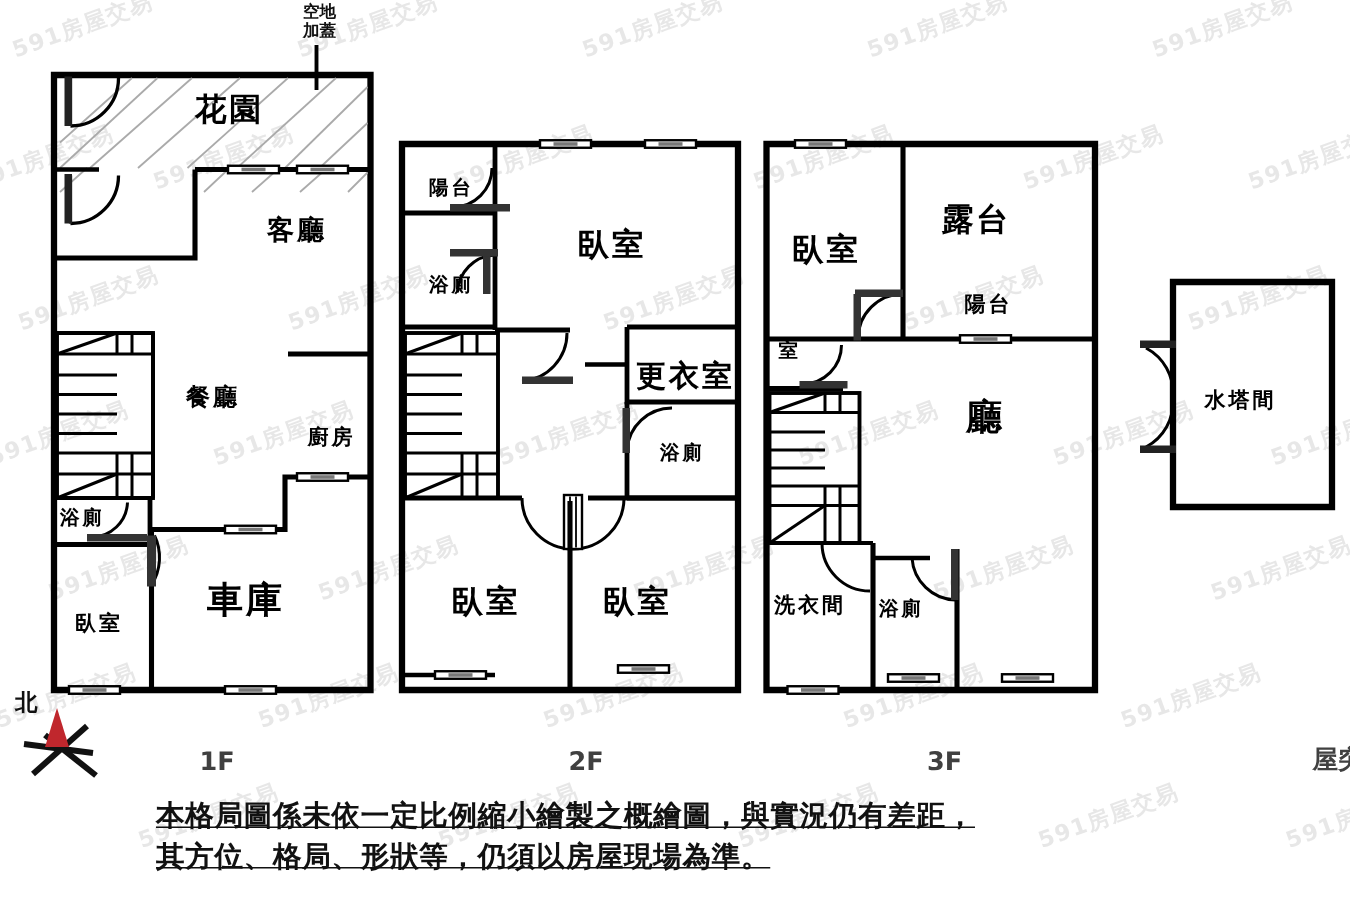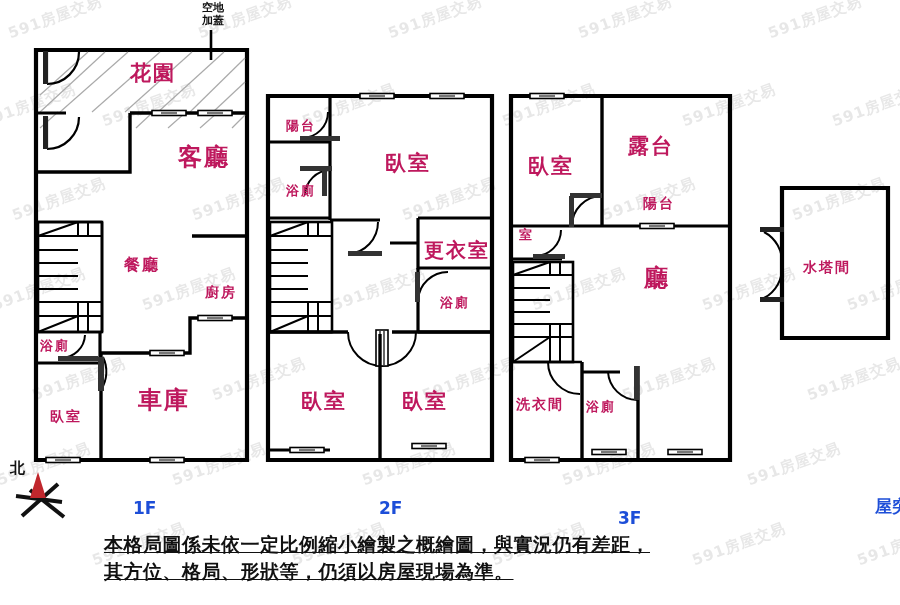--- a/index.html
+++ b/index.html
@@ -13,26 +13,26 @@
   .wm{
     position:absolute;color:rgba(120,120,120,.18);
     font-size:15px;font-weight:bold;white-space:nowrap;
     transform:rotate(-20deg);pointer-events:none;
     font-family:"DejaVu Sans","Liberation Sans",sans-serif;
     letter-spacing:1px;
   }
   .lbl{
     position:absolute;white-space:nowrap;
     font-family:"DejaVu Serif","Liberation Serif",serif;
-    font-weight:bold;color:#be185d;line-height:1;text-align:right;
+    font-weight:bold;color:#000000;line-height:1;text-align:right;
   }
   .roomname{letter-spacing:2px;}
   .floor-tag{
     position:absolute;font-family:"DejaVu Sans","Liberation Sans",sans-serif;
-    font-weight:bold;font-size:17px;color:#1d4ed8;white-space:nowrap;
+    font-weight:bold;font-size:17px;color:#404040;white-space:nowrap;
   }
   .note{
     position:absolute;left:104px;top:531px;width:790px;
     font-family:"DejaVu Serif","Liberation Serif",serif;
     font-weight:bold;font-size:19px;line-height:1.42;color:#111;
     letter-spacing:.5px;
   }
   .note div{white-space:nowrap;text-decoration:underline;}
   .north-lbl{
     position:absolute;left:10px;top:459px;font-size:15px;font-weight:bold;
@@ -343,21 +343,21 @@
 
   <div class="topnote">
     <div>空地</div>
     <div>加蓋</div>
   </div>
 
   <div class="north-lbl">北</div>
 
   <div id="rooms-layer">
       <div class="lbl roomname" style="left: 130px; top: 62px; font-size: 21px;">花園</div>
-      <div class="lbl roomname" style="left: 178px; top: 145px; font-size: 24px;">客廳</div>
+      <div class="lbl roomname" style="left: 178px; top: 145px; font-size: 18px;">客廳</div>
       <div class="lbl roomname" style="left: 124px; top: 257px; font-size: 16px;">餐廳</div>
       <div class="lbl roomname" style="left: 205px; top: 285px; font-size: 14px;">廚房</div>
       <div class="lbl roomname" style="left: 138px; top: 388px; font-size: 24px;">車庫</div>
       <div class="lbl roomname" style="left: 40px; top: 339px; font-size: 13px;">浴廁</div>
       <div class="lbl roomname" style="left: 50px; top: 409px; font-size: 14px;">臥室</div>
       <div class="lbl roomname" style="left: 286px; top: 119px; font-size: 13px;">陽台</div>
       <div class="lbl roomname" style="left: 286px; top: 184px; font-size: 13px;">浴廁</div>
       <div class="lbl roomname" style="left: 385px; top: 152px; font-size: 21px;">臥室</div>
       <div class="lbl roomname" style="left: 424px; top: 240px; font-size: 20px;">更衣室</div>
       <div class="lbl roomname" style="left: 440px; top: 296px; font-size: 13px;">浴廁</div>
@@ -369,21 +369,21 @@
       <div class="lbl roomname" style="left: 519px; top: 228px; font-size: 13px;">室</div>
       <div class="lbl roomname" style="left: 644px; top: 266px; font-size: 24px;">廳</div>
       <div class="lbl roomname" style="left: 516px; top: 397px; font-size: 14px;">洗衣間</div>
       <div class="lbl roomname" style="left: 586px; top: 400px; font-size: 13px;">浴廁</div>
       <div class="lbl roomname" style="left: 803px; top: 260px; font-size: 14px;">水塔間</div>
     </div>
 
   <div id="tags-layer">
       <div class="floor-tag" style="left: 133px; top: 498px;">1F</div>
       <div class="floor-tag" style="left: 379px; top: 498px;">2F</div>
-      <div class="floor-tag" style="left: 618px; top: 498px; margin-top: 10px;">3F</div>
+      <div class="floor-tag" style="left: 618px; top: 498px;">3F</div>
       <div class="floor-tag" style="left: 833px; top: 495px; margin-left: 42px;">屋突</div>
     </div>
 
   <div class="note">
     <div>本格局圖係未依一定比例縮小繪製之概繪圖，與實況仍有差距，</div>
     <div>其方位、格局、形狀等，仍須以房屋現場為準。</div>
   </div>
 
 </div>
 

